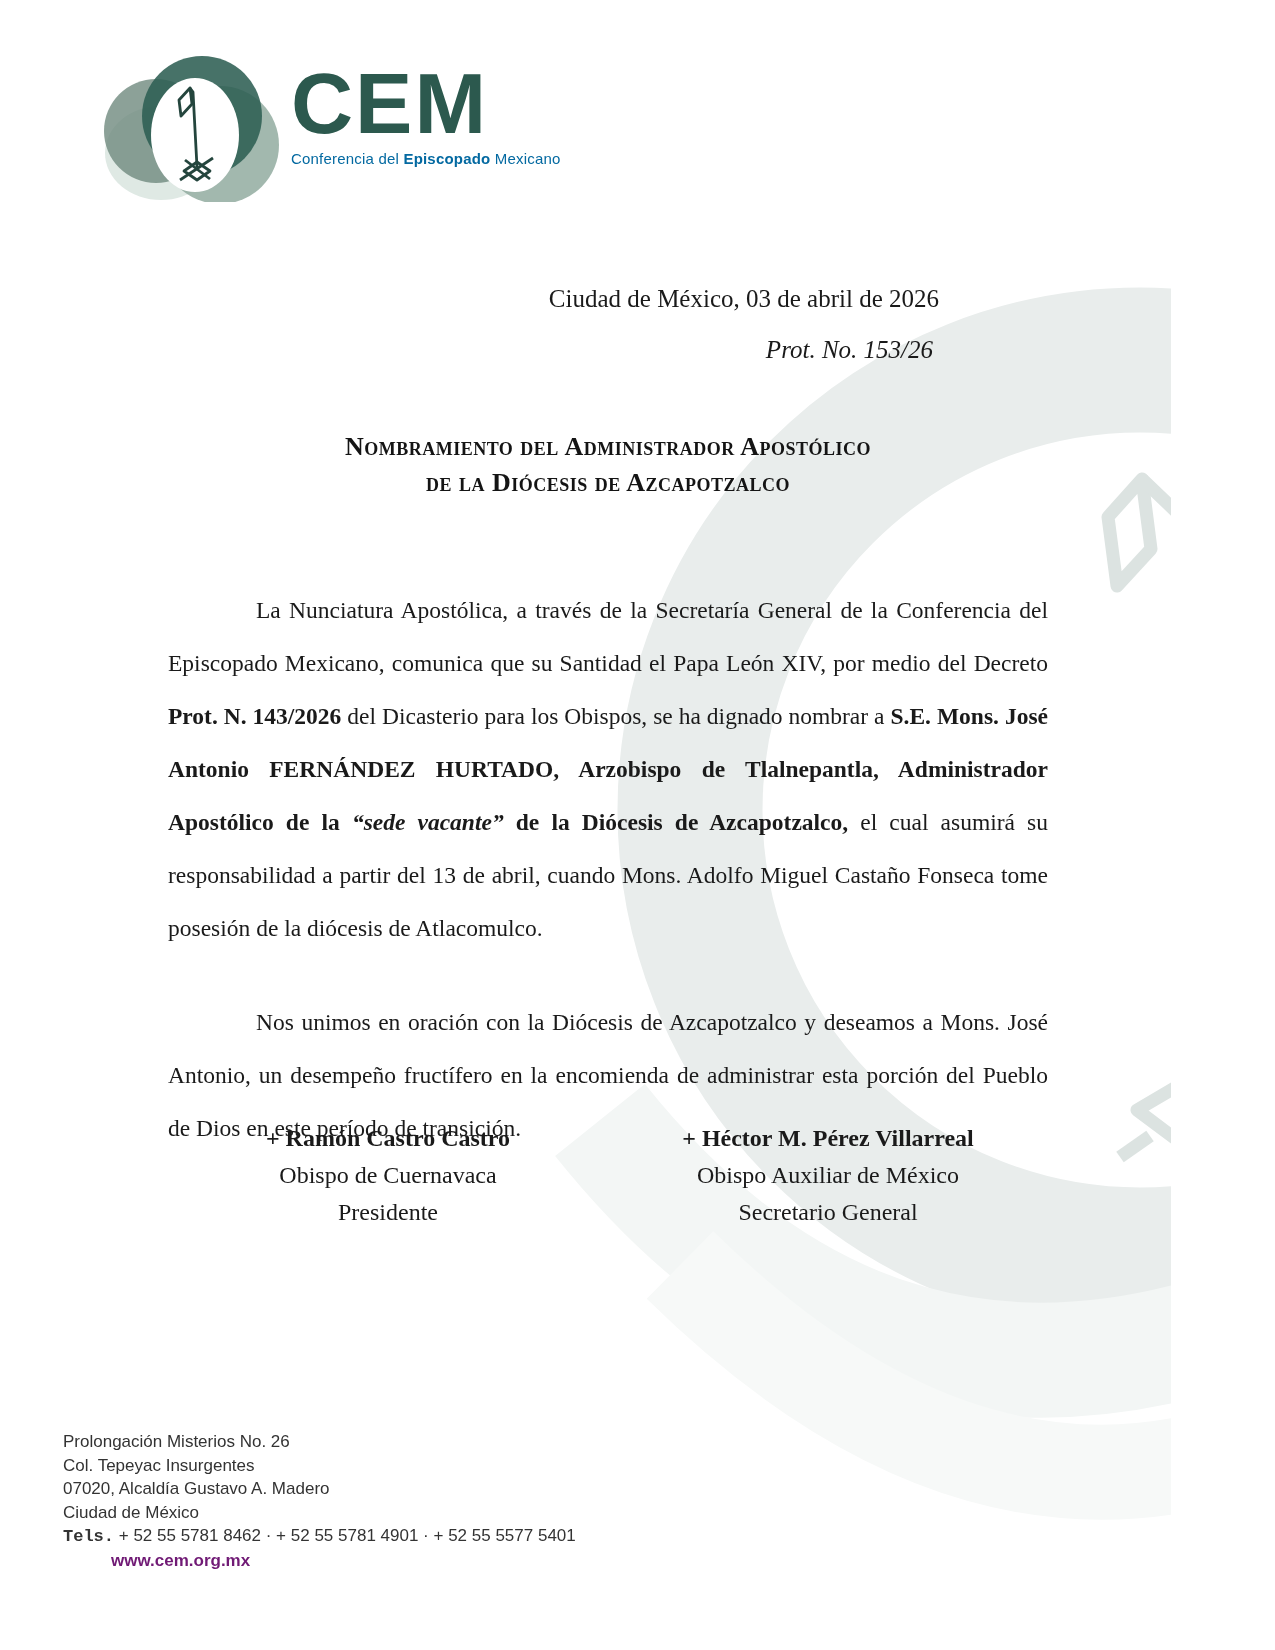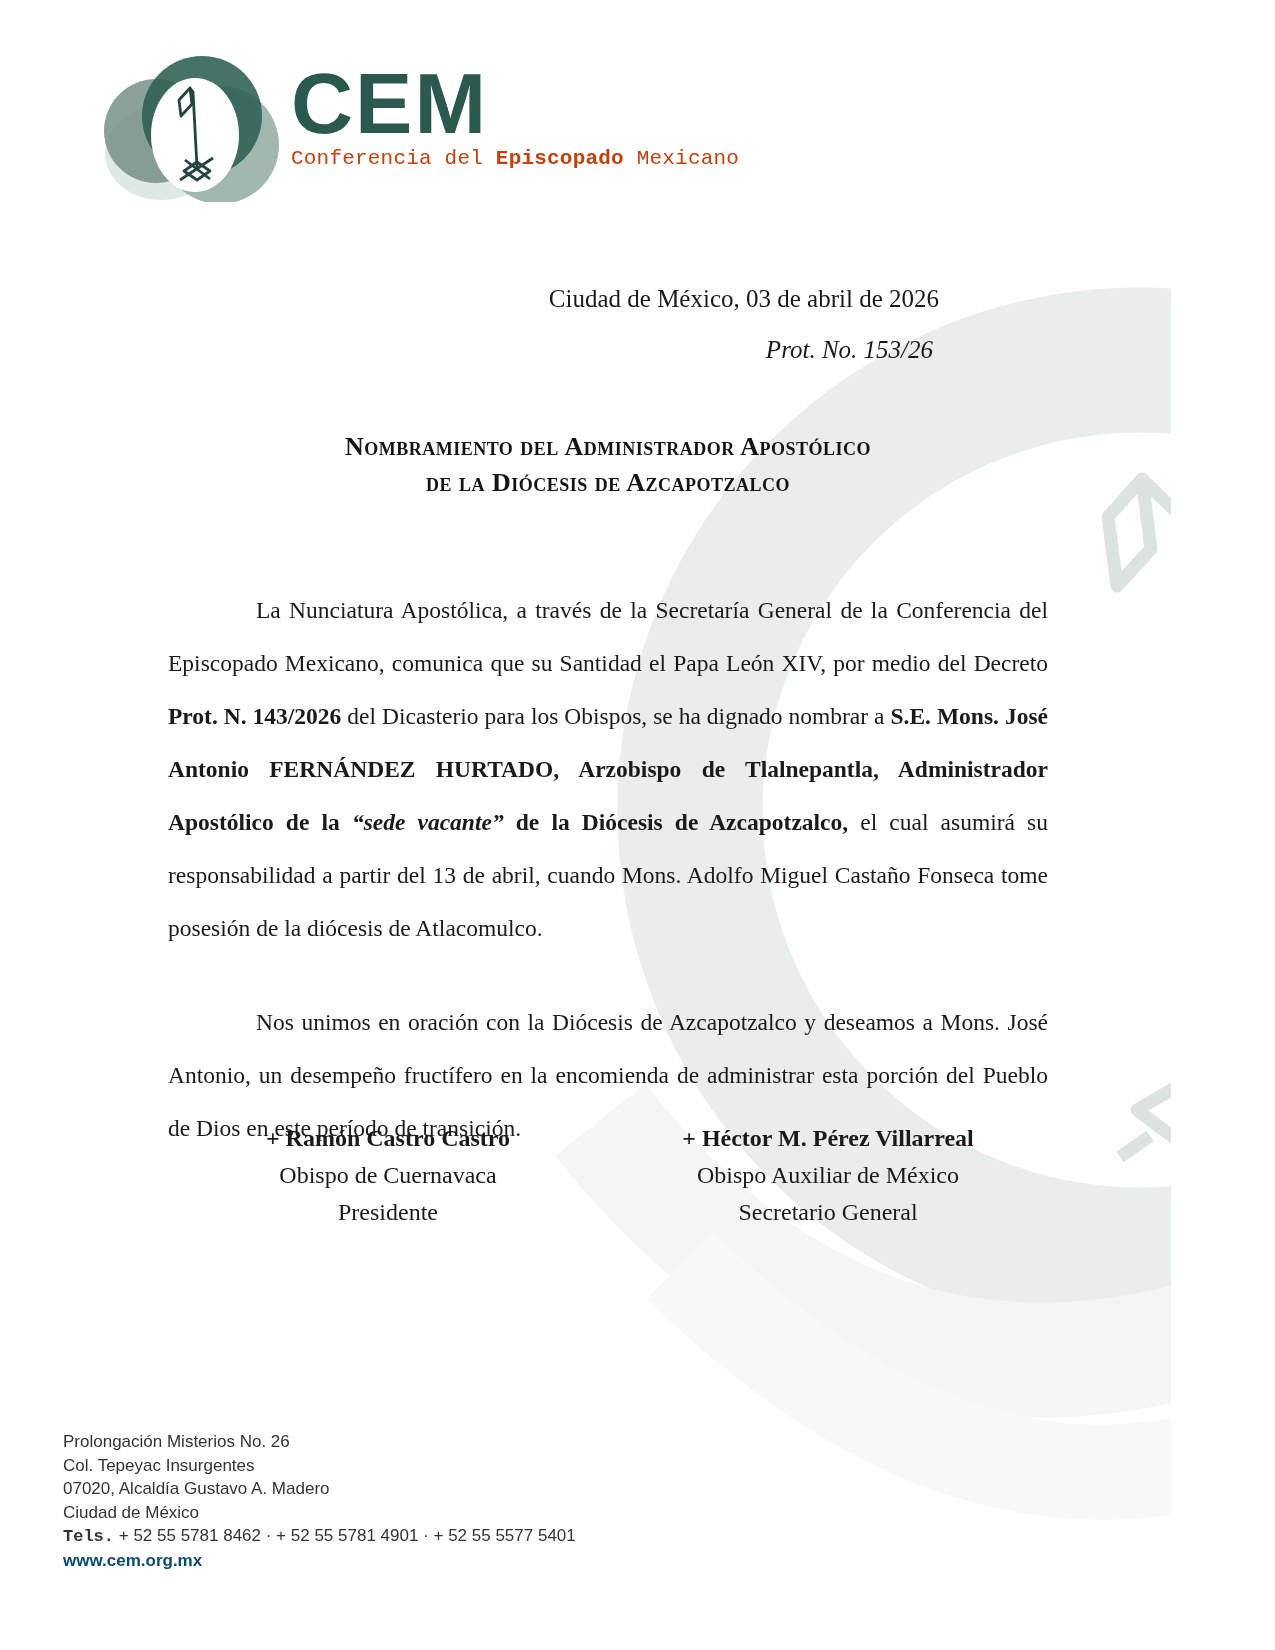--- a/index.html
+++ b/index.html
@@ -16,22 +16,22 @@
   
   .brand{position:absolute;left:103px;top:55px;display:flex;align-items:flex-start;}
   .brand-mark{width:178px;height:147px;flex:0 0 auto;}
   .brand-text{margin-left:10px;padding-top:8px;}
   .brand-acronym{
     font-family:"Liberation Sans", sans-serif;
     font-weight:bold;font-size:86px;line-height:80px;
     letter-spacing:2px;color:#2c594e;
   }
   .brand-tagline{
-    font-family:Liberation Mono, monospace;
-    font-size:21px;line-height:24px;color:#c2410c;margin-top:4px;letter-spacing:.2px;
+    font-family:Liberation Sans, sans-serif;
+    font-size:15px;line-height:24px;color:#0369a1;margin-top:4px;letter-spacing:.2px;
   }
   .brand-tagline b{font-weight:bold;}
   
   .dateline{position:absolute;top:285px;right:232px;font-size:25px;}
   .protocol{position:absolute;top:336px;right:238px;font-size:25px;font-style:italic;}
   
   .doc-title{
     position:absolute;left:168px;width:880px;top:429px;
     text-align:center;font-weight:bold;font-variant:small-caps;
     font-size:26px;line-height:36px;letter-spacing:.5px;color:#141414;
@@ -46,21 +46,21 @@
   .signatures{position:absolute;left:168px;width:880px;top:1120px;display:flex;}
   .sig{flex:1;text-align:center;font-size:24px;line-height:37px;}
   .sig-name{font-weight:bold;}
   
   .footer{
     position:absolute;left:63px;top:1430px;
     font-family:"Liberation Sans", sans-serif;
     font-size:17px;line-height:23.5px;color:#333333;
   }
   .footer .tels b{font-weight:bold;font-family:Liberation Mono, monospace;}
-  .footer .website{font-weight:bold;color:#0c4a6e;}
+  .footer .website{font-weight:bold;color:#701a75;margin-left:48px;}
 </style>
 </head>
 <body>
 
 <div class="page">
 
   <svg class="watermark" viewBox="0 0 1275 1650" aria-hidden="true">
     <circle cx="1140" cy="810" r="450" fill="none" stroke="#e9edec" stroke-width="145"></circle>
     <path d="M 600 1120 Q 880 1470 1280 1310" fill="none" stroke="#f3f6f5" stroke-width="115"></path>
     <path d="M 680 1265 Q 980 1560 1280 1435" fill="none" stroke="#f7f9f8" stroke-width="95"></path>

